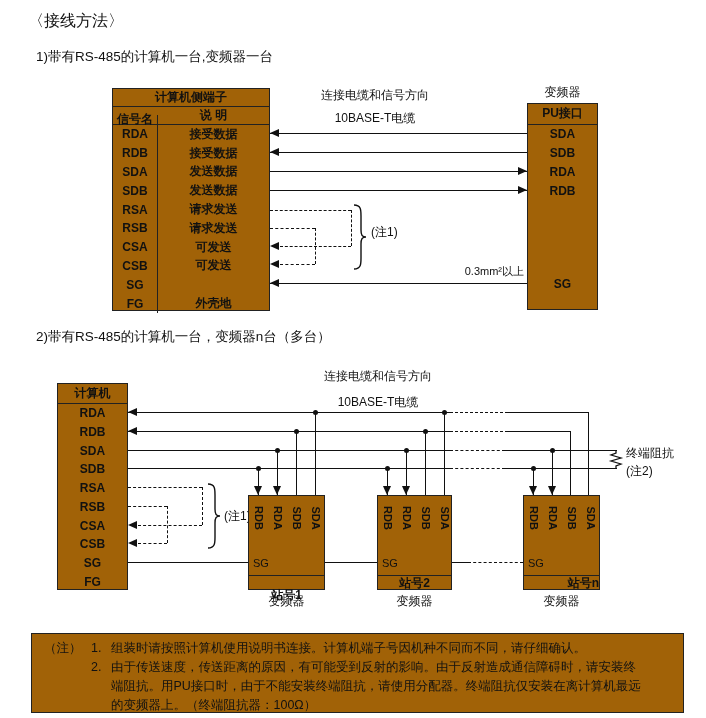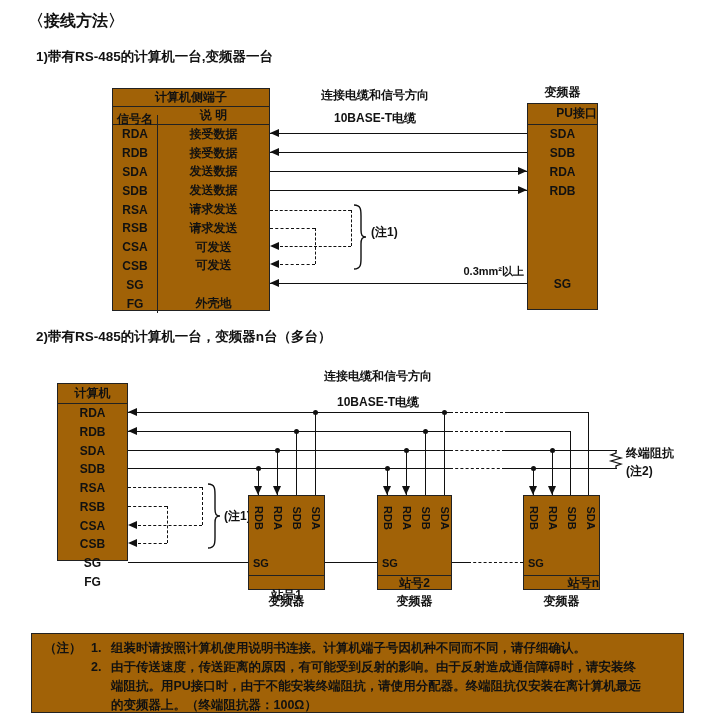--- a/index.html
+++ b/index.html
@@ -1,21 +1,21 @@
 <!DOCTYPE html>
 <html><head>
 <meta charset="utf-8">
 <style>
   html,body{margin:0;padding:0;}
   body{
     width:706px;height:718px;position:relative;background:#ffffff;
     font-family:"Liberation Sans","DejaVu Sans",sans-serif;
     color:#111;overflow:hidden;
   }
-  .lbl{position:absolute;font-weight:bold;white-space:nowrap;line-height:14px;font-size:12px;}
+  .lbl{position:absolute;font-weight:normal;white-space:nowrap;line-height:14px;font-size:12px;}
   .hline{position:absolute;height:0;border-top:1.3px solid #111;}
   .hdash{position:absolute;height:0;border-top:1.3px dashed #111;}
   .vline{position:absolute;width:0;border-left:1.3px solid #111;}
   .vdash{position:absolute;width:0;border-left:1.3px dashed #111;}
   .dot{position:absolute;width:5px;height:5px;background:#111;border-radius:50%;}
   .arr-l{position:absolute;width:0;height:0;border-top:4px solid transparent;border-bottom:4px solid transparent;border-right:9px solid #111;}
   .arr-r{position:absolute;width:0;height:0;border-top:4px solid transparent;border-bottom:4px solid transparent;border-left:9px solid #111;}
   .arr-d{position:absolute;width:0;height:0;border-left:4px solid transparent;border-right:4px solid transparent;border-top:9px solid #111;}
   .box{position:absolute;border:1.5px solid #222;box-sizing:border-box;background:#a16207;}
   .boxhdr{border-bottom:1.5px solid #222;text-align:center;font-weight:bold;font-size:12px;}
@@ -79,21 +79,21 @@
           <div class="cell" style="flex:1;">外壳地</div>
         </div>
     </div>
   </div>
 
   <div class="lbl" style="left:300px;top:88px;width:150px;text-align:center;">连接电缆和信号方向</div>
   <div class="lbl" style="left:300px;top:111px;width:150px;text-align:center;">10BASE-T电缆</div>
 
   <div class="lbl" style="left:527px;top:85px;width:71px;text-align:center;">变频器</div>
   <div class="box" style="left:527px;top:103px;width:71px;height:207px;">
-    <div class="boxhdr" style="height:20px;line-height:19px;text-align:right;">PU接口</div>
+    <div class="boxhdr" style="height:20px;line-height:19px;">PU接口</div>
     <div class="term" style="top:24px;">SDA</div>
     <div class="term" style="top:43px;">SDB</div>
     <div class="term" style="top:62px;">RDA</div>
     <div class="term" style="top:81px;">RDB</div>
     <div class="term" style="top:174px;">SG</div>
   </div>
 
   <div class="hline" style="left:270px;top:133px;width:257px;"></div>
   <div class="arr-l" style="left:270px;top:129px;"></div>
   <div class="hline" style="left:270px;top:152px;width:257px;"></div>
@@ -123,21 +123,21 @@
   <div class="lbl" style="left:430px;top:264px;width:94px;text-align:right;font-size:11px;">0.3mm²以上</div>
 </div>
 
 <div class="lbl" style="left:36px;top:330px;font-size:13.5px;">2)带有RS-485的计算机一台，变频器n台（多台）</div>
 
 <div>
 
   <div class="lbl" style="left:303px;top:369px;width:150px;text-align:center;">连接电缆和信号方向</div>
   <div class="lbl" style="left:303px;top:395px;width:150px;text-align:center;">10BASE-T电缆</div>
 
-  <div class="box" style="left:57px;top:383px;width:71px;height:178px;">
+  <div class="box" style="left:57px;top:383px;width:71px;height:207px;">
     <div class="boxhdr" style="height:19px;line-height:18px;">计算机</div>
     <div class="term" style="top:23px;">RDA</div>
     <div class="term" style="top:42px;">RDB</div>
     <div class="term" style="top:61px;">SDA</div>
     <div class="term" style="top:79px;">SDB</div>
     <div class="term" style="top:98px;">RSA</div>
     <div class="term" style="top:117px;">RSB</div>
     <div class="term" style="top:136px;">CSA</div>
     <div class="term" style="top:154px;">CSB</div>
     <div class="term" style="top:173px;">SG</div>

